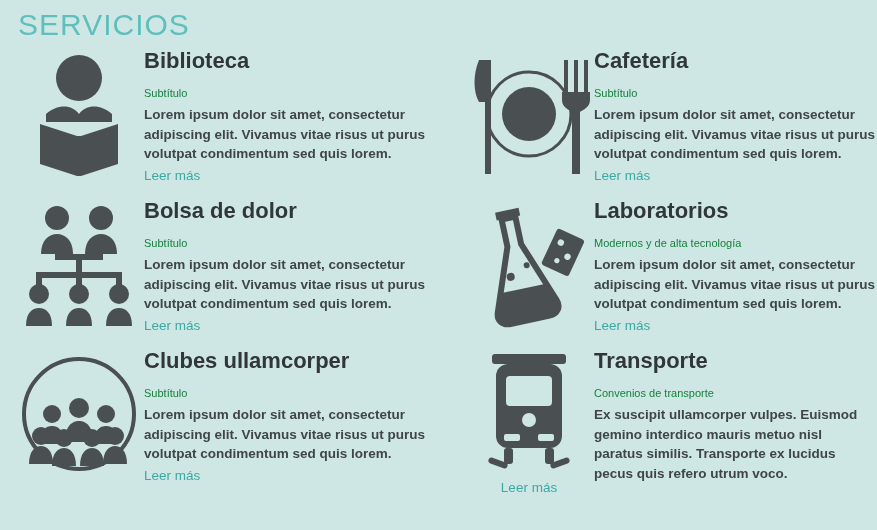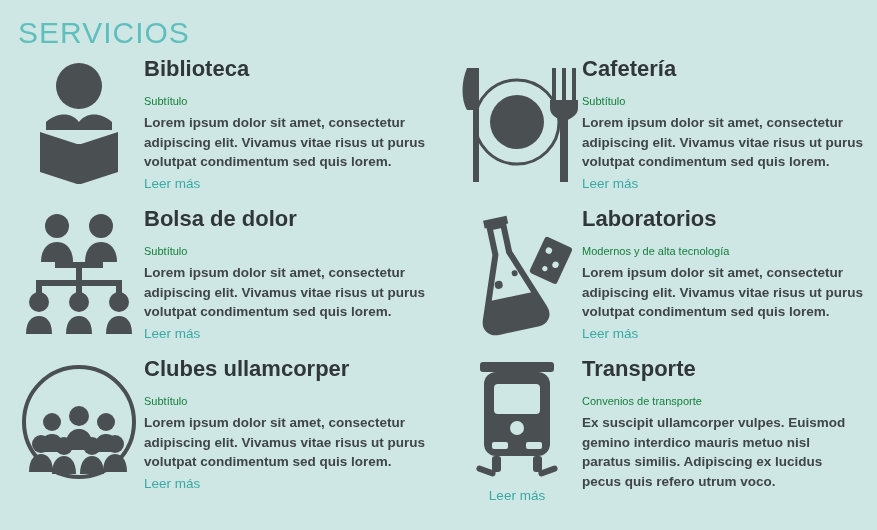--- a/index.html
+++ b/index.html
@@ -12,35 +12,35 @@
     background: #cfe7e4;
     font-family: "Liberation Sans", sans-serif;
     color: #3f3f3f;
     overflow: hidden;
   }
   .page {
     position: relative;
     width: 877px;
     height: 530px;
     box-sizing: border-box;
-    padding: 10px 14px 0 14px;
+    padding: 2px 14px 0 14px;
   }
   .section-title {
     font-size: 30px;
     font-weight: normal;
     color: #5fbfbd;
     letter-spacing: 1px;
     margin: 4px 0 4px 4px;
     line-height: 38px;
   }
   .grid {
     display: grid;
     grid-template-columns: 434px 434px;
     grid-template-rows: 150px 150px 170px;
-    column-gap: 4px;
+    column-gap: 16px;
   }
   .card {
     display: flex;
     flex-direction: row;
     align-items: flex-start;
   }
   .card-icon {
     width: 130px;
     min-width: 130px;
     display: flex;
@@ -243,18 +243,18 @@
           <rect x="30" y="96" width="9" height="16" rx="3" fill="#4a4f52"></rect>
           <rect x="71" y="96" width="9" height="16" rx="3" fill="#4a4f52"></rect>
           <rect x="14" y="108" width="20" height="6" rx="3" transform="rotate(20 24 111)" fill="#4a4f52"></rect>
           <rect x="76" y="108" width="20" height="6" rx="3" transform="rotate(-20 86 111)" fill="#4a4f52"></rect>
         </svg>
         <a class="icon-under-link">Leer más</a>
       </div>
       <div class="card-body transport-body">
         <div class="card-title">Transporte</div>
         <div class="card-sub">Convenios de transporte</div>
-        <div class="card-text">Ex suscipit ullamcorper vulpes. Euismod gemino interdico mauris metuo nisl paratus similis. Adipiscing ex lucidus pecus quis refero utrum voco.</div>
+        <div class="card-text">Ex suscipit ullamcorper vulpes. Euismod gemino interdico mauris metuo nisl paratus similis. Transporte ex lucidus pecus quis refero utrum voco.</div>
       </div>
     </div>
 
   </div>
 </div>
 
 </body></html>

